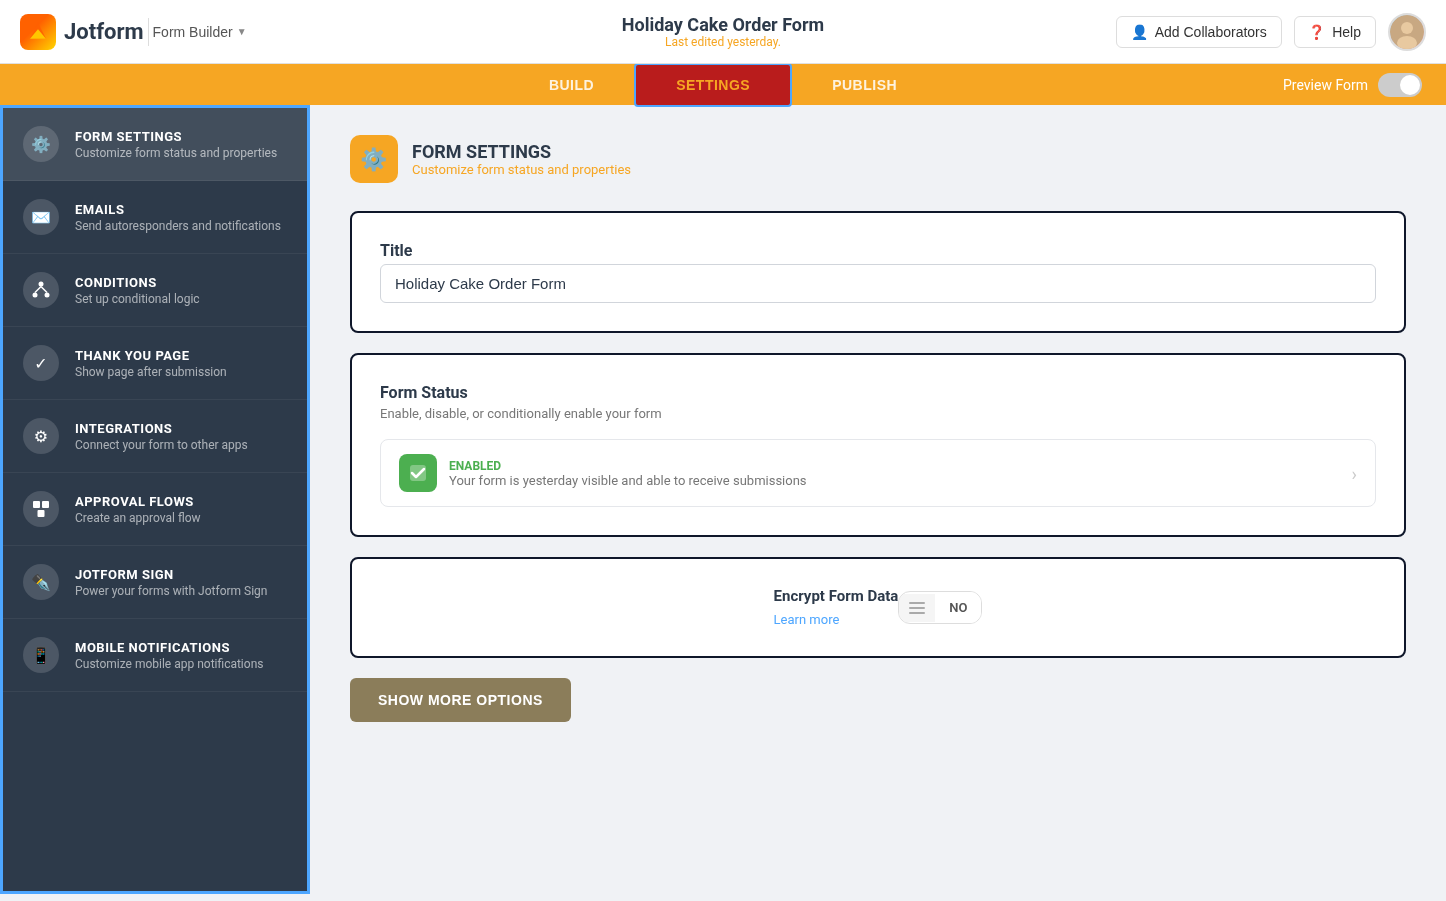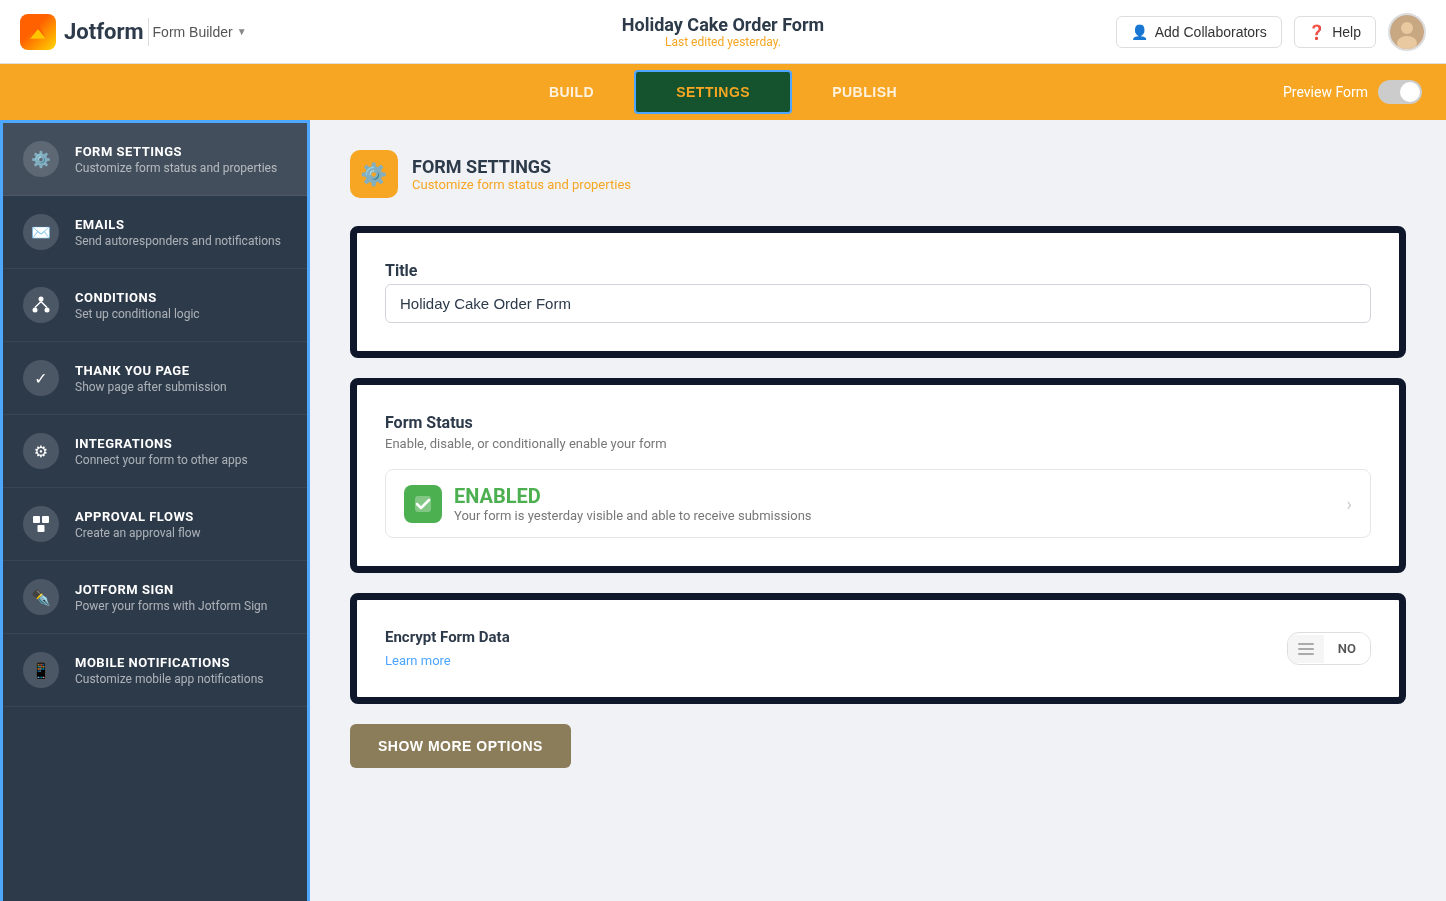--- a/index.html
+++ b/index.html
@@ -55,39 +55,39 @@
       background: linear-gradient(135deg, #a8d8ea, #f8b4b4);
       display: flex; align-items: center; justify-content: center;
       font-size: 18px;
     }
 
     
     .nav-tabs {
       background: #f6a623;
       display: flex;
       align-items: center;
-      height: 56px;
+      height: 41px;
       padding: 16px 400px;
       justify-content: center;
       gap: 0;
       position: relative;
     }
     .nav-tab {
       padding: 12px 40px;
       font-size: 14px;
       font-weight: 600;
       letter-spacing: 0.5px;
       color: rgba(255,255,255,0.85);
       cursor: pointer;
       border: none;
       background: none;
       text-transform: uppercase;
     }
     .nav-tab.active {
-      background: #14532d;
+      background: #b91c1c;
       color: #f6a623;
       border: 2px solid #4da6ff;
       border-radius: 4px;
     }
     .preview-form-area {
       position: absolute;
       right: 24px;
       top: 50%;
       transform: translateY(-50%);
       display: flex;
@@ -171,21 +171,21 @@
     .content-header-text {}
     .content-header-title { font-size: 18px; font-weight: 700; color: #2d3a4a; }
     .content-header-desc { font-size: 13px; color: #f6a623; }
 
     
     .card {
       background: #fff;
       border-radius: 8px;
       padding: 28px;
       margin-bottom: 20px;
-      border: 7px solid #0f172a;
+      border: 2px solid #0f172a;
     }
 
     .card-section-title { font-size: 16px; font-weight: 700; color: #2d3a4a; margin-bottom: 4px; }
     .card-section-desc { font-size: 13px; color: #777; margin-bottom: 18px; }
 
     .form-input {
       width: 100%;
       border: 1px solid #d1d5db;
       border-radius: 6px;
       padding: 10px 14px;
@@ -204,28 +204,28 @@
     }
     .status-left { display: flex; align-items: center; gap: 12px; }
     .status-icon {
       width: 38px; height: 38px;
       background: #4CAF50;
       border-radius: 8px;
       display: flex; align-items: center; justify-content: center;
       color: #fff;
       font-size: 18px;
     }
-    .status-enabled { font-size: 20px; font-weight: 700; color: #4CAF50; }
+    .status-enabled { font-size: 12px; font-weight: 700; color: #4CAF50; }
     .status-desc { font-size: 13px; color: #777; }
     .chevron-right { color: #ccc; font-size: 18px; cursor: pointer; }
 
     .encrypt-row {
       display: flex;
       align-items: flex-start;
-      justify-content: space-between;
+      justify-content: center;
     }
     .encrypt-text {}
     .encrypt-title { font-size: 15px; font-weight: 700; color: #2d3a4a; margin-bottom: 4px; }
     .encrypt-desc { font-size: 13px; color: #777; margin-bottom: 6px; }
     .learn-more { font-size: 13px; color: #4da6ff; cursor: pointer; text-decoration: none; }
 
     .toggle-no {
       display: flex;
       align-items: center;
       border: 1px solid #ddd;

